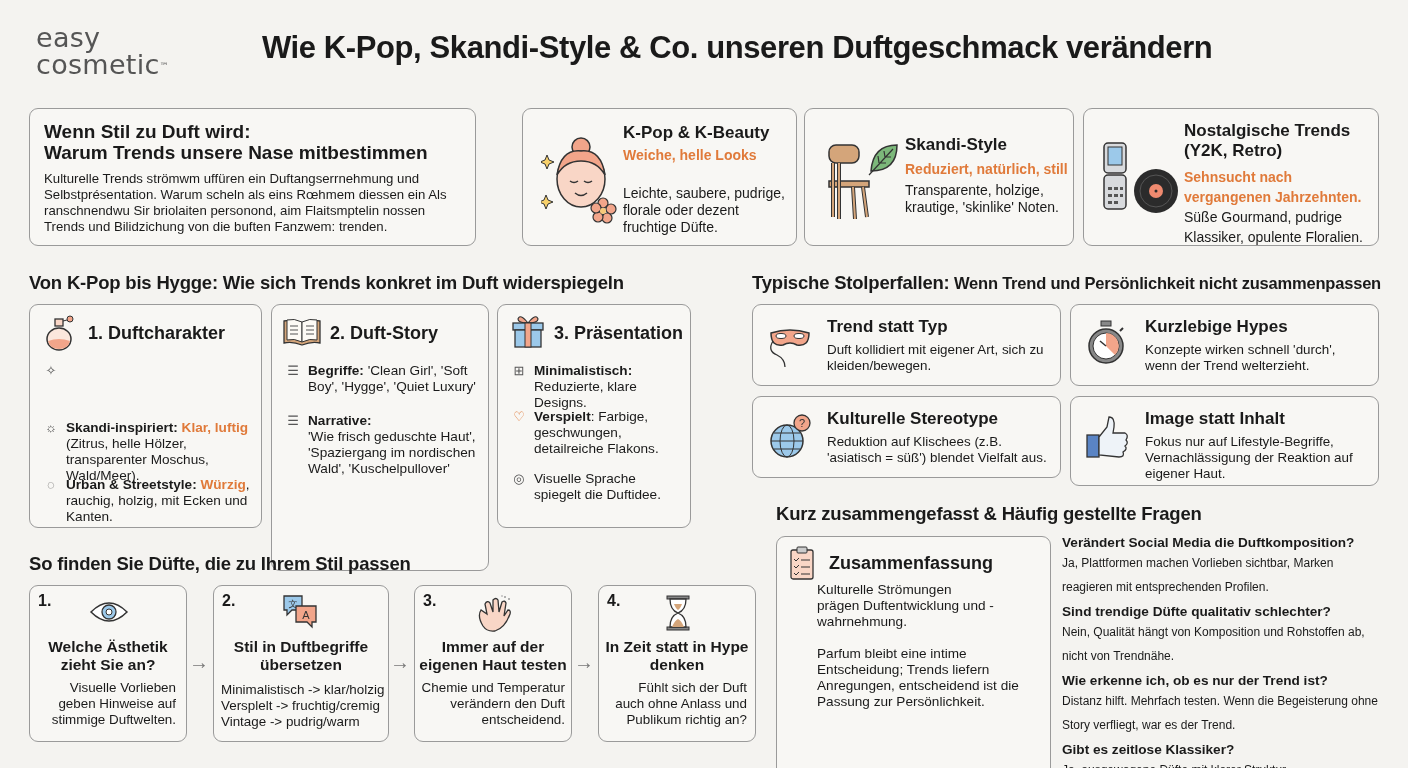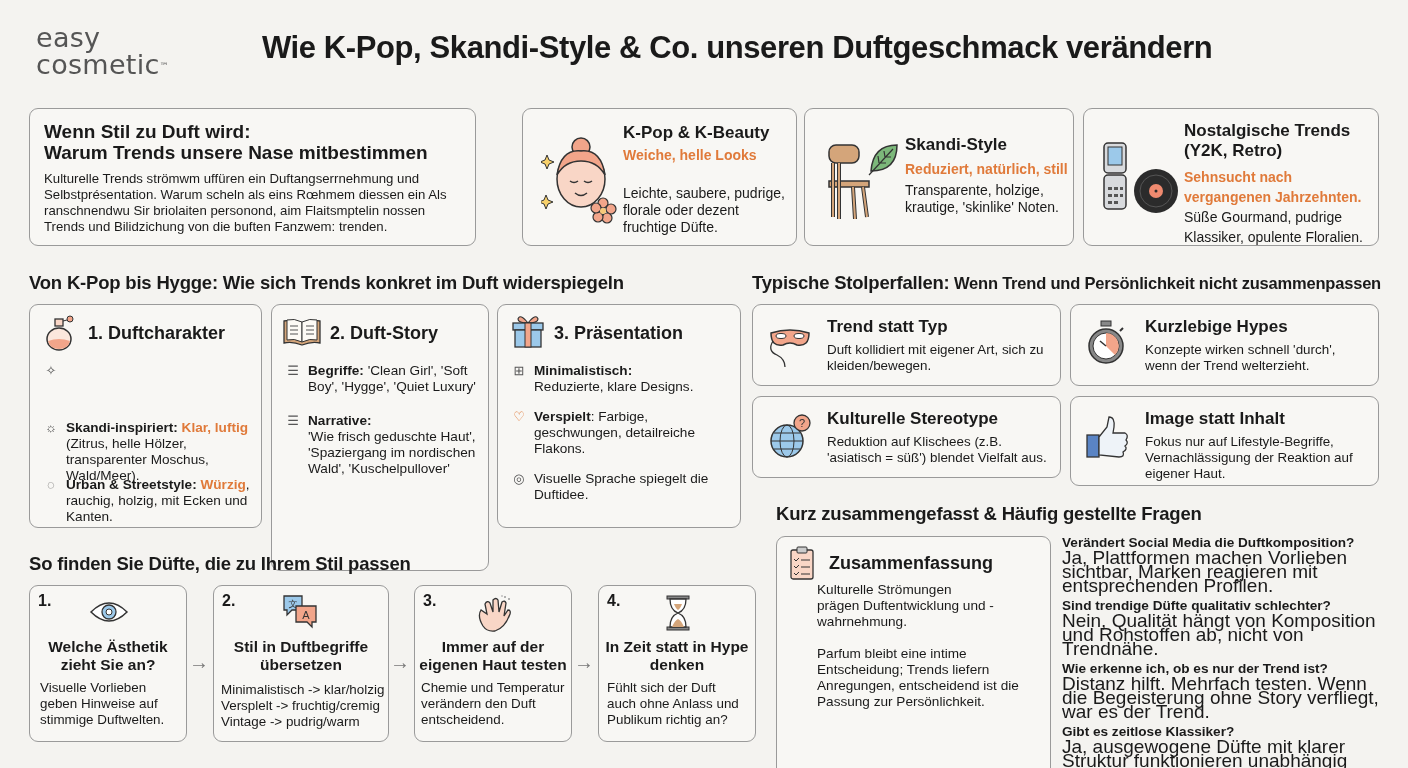--- a/index.html
+++ b/index.html
@@ -13,26 +13,26 @@
 .h2{font-size:18.5px;font-weight:bold;white-space:nowrap;letter-spacing:-0.2px}
 .h2 .light{font-size:16.5px}
 .accent{color:#e07a3a;font-weight:bold}
 .b{font-weight:bold}
 .small{font-size:13.4px;line-height:16px}
 .intro-h{font-size:19px;font-weight:bold;line-height:21px}
 .ic{position:absolute}
 .hdr-title{font-size:17px;font-weight:bold}
 .step-num{position:absolute;left:8px;top:6px;font-size:16px;font-weight:bold}
 .step-title{position:absolute;left:0;right:0;text-align:center;font-size:15.5px;font-weight:bold;line-height:18px}
-.step-body{position:absolute;left:0;right:0;text-align:left;font-size:13.4px;line-height:16px}
+.step-body{position:absolute;left:0;right:0;text-align:right;font-size:13.4px;line-height:16px}
 .arrow{position:absolute;font-size:20px;color:#777}
 .bullet-row{position:absolute;left:12px;right:8px;display:flex;gap:6px}
 .bullet-row .bi{width:18px;flex:none;text-align:center;color:#555;font-size:13px;line-height:16px}
 .faq-q{font-weight:bold;font-size:13.6px;line-height:16px}
-.faq-a{font-size:19px;line-height:14px}
+.faq-a{font-size:12px;line-height:24px}
 </style>
 </head>
 <body>
 
 <div class="abs logo">
   <div>easy</div>
   <div><span>cosmetic</span><sup>™</sup></div>
 </div>
 <h1 class="abs title">Wie K-Pop, Skandi-Style &amp; Co. unseren Duftgeschmack verändern</h1>
 
@@ -143,21 +143,21 @@
   </div>
   <div class="bullet-row" style="top:108px">
     <span class="bi">☰</span>
     <div class="small" style="font-size:13.6px">
         <div class="b">Narrative:</div>
         <div>'Wie frisch geduschte Haut', 'Spaziergang im nordischen Wald', 'Kuschelpullover'</div>
       </div>
   </div>
 </div>
 
-<div class="card" style="left:497px;top:304px;width:244px;height:224px">
+<div class="card" style="left:497px;top:304px;width:194px;height:224px">
   <svg class="ic" style="left:12px;top:8px" width="36" height="36" viewBox="0 0 36 36">
     <path d="M18 10 Q10 0 8 6 Q8 10 18 10 Q28 10 28 6 Q26 0 18 10Z" fill="#f2a58a" stroke="#333" stroke-width="1.2"></path>
     <rect x="3" y="10" width="30" height="7" fill="#9cc9ea" stroke="#333" stroke-width="1.3"></rect>
     <rect x="5" y="17" width="26" height="17" fill="#9cc9ea" stroke="#333" stroke-width="1.3"></rect>
     <rect x="15" y="10" width="6" height="24" fill="#f2a58a" stroke="#333"></rect>
   </svg>
   <div class="abs" style="left:56px;top:18px;font-size:18px;font-weight:bold">3. Präsentation</div>
   <div class="bullet-row" style="top:58px">
     <span class="bi">⊞</span>
     <div class="small" style="font-size:13.6px">

